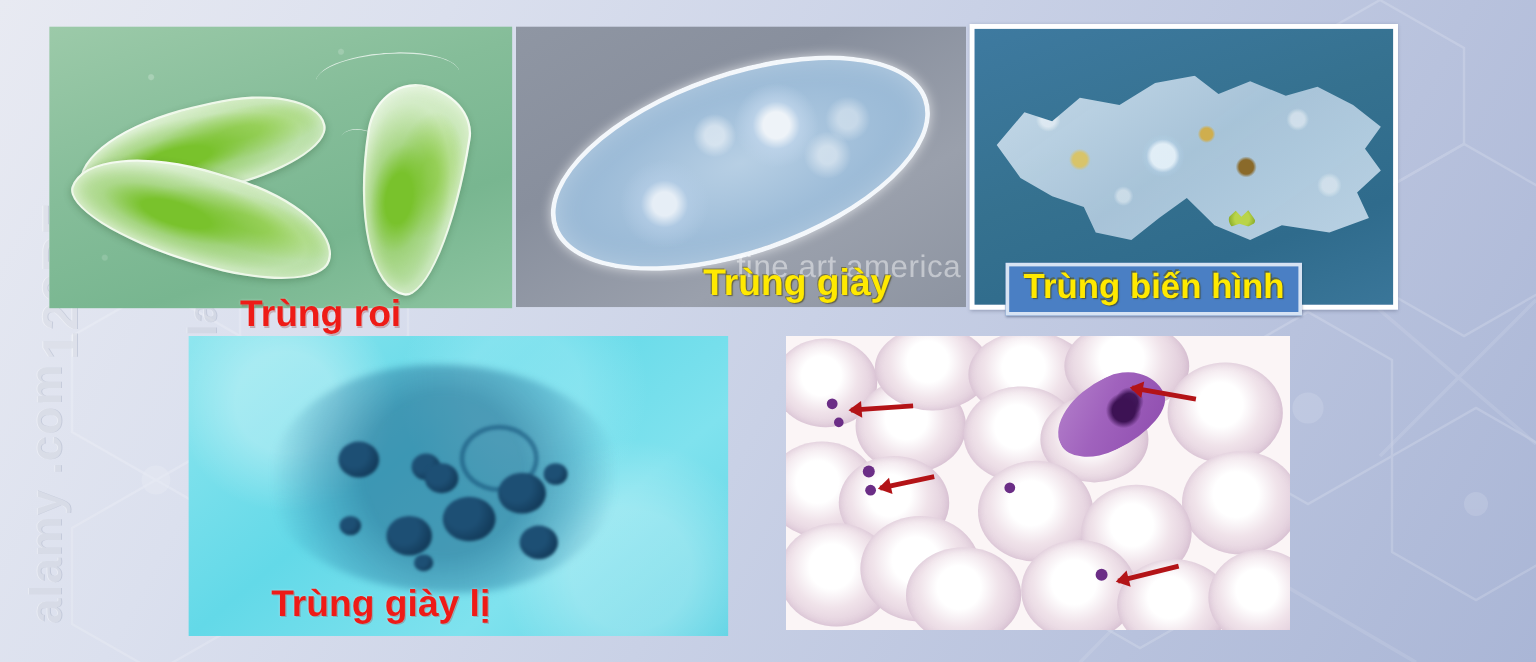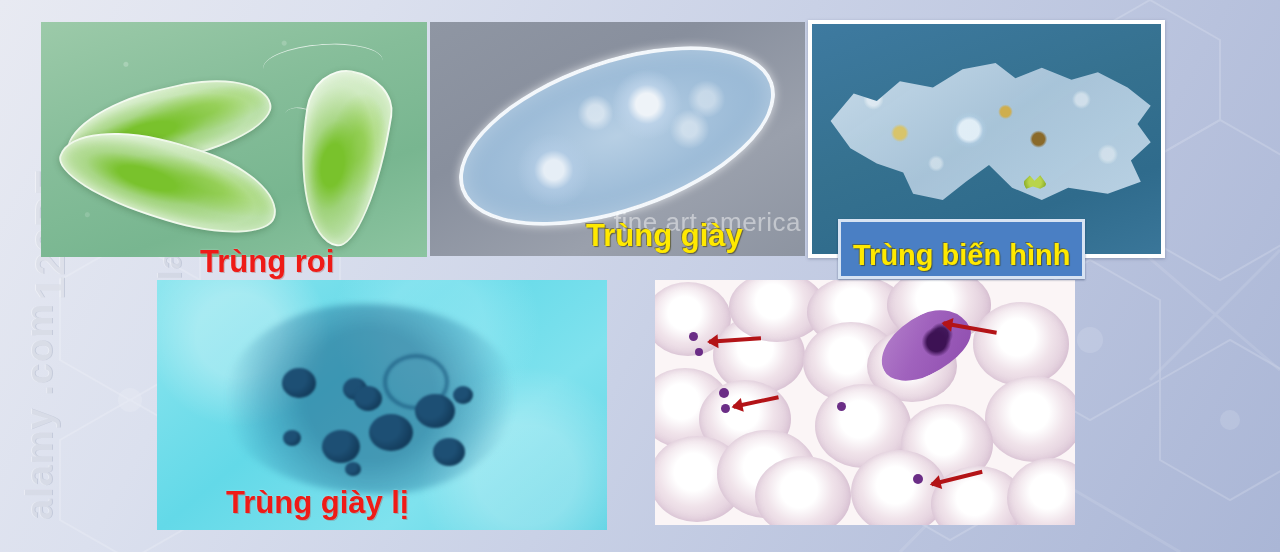--- a/index.html
+++ b/index.html
@@ -50,21 +50,21 @@
   }
   .caption.yellow{
     color:#ffe900;
     text-shadow:
       -1px -1px 0 rgba(90,80,0,.55),
       1px 1px 1px rgba(60,55,0,.6);
   }
   .caption.boxed{
     background:#4a7fc4;
     border:3px solid #d7e3f3;
-    padding:19px 12px 6px 12px;
+    padding:3px 12px 6px 12px;
     box-sizing:border-box;
     box-shadow:0 1px 2px rgba(20,40,80,.45);
   }
 
   
   #panel-trung-roi{left:41px;top:22px;width:386px;height:235px;}
   #panel-trung-roi .photo{
     background:
       radial-gradient(circle at 22% 18%, rgba(255,255,255,.22) 0 2px, transparent 3px),
       radial-gradient(circle at 63% 9%, rgba(255,255,255,.18) 0 2px, transparent 3px),

